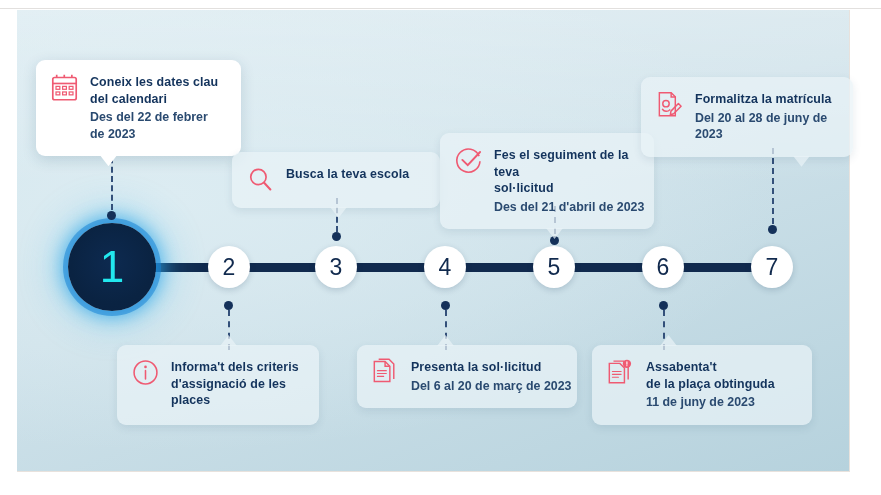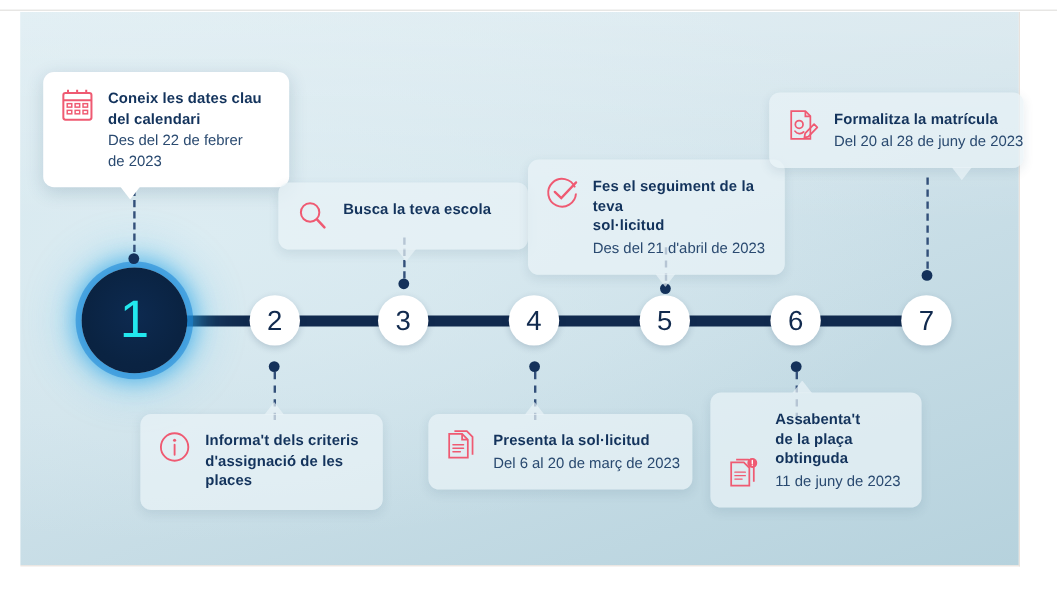--- a/index.html
+++ b/index.html
@@ -121,21 +121,21 @@
   .card-title {
     font-size: 12.4px;
     font-weight: bold;
     color: #13335c;
     line-height: 1.33;
     letter-spacing: .1px;
     white-space: pre-line;
   }
   .card-sub {
     font-size: 12.4px;
-    font-weight: 400;
+    font-weight: 700;
     color: #2a4a70;
     line-height: 1.34;
     margin-top: 2px;
     white-space: pre-line;
   }
 </style>
 </head>
 <body>
 
 <div id="stage">
@@ -258,21 +258,21 @@
       <path d="M25 9.5a12 12 0 1 0 .9 5.3"></path>
       <path d="M7.6 13.4l5.6 5.4L26 5.2" stroke-linecap="round" stroke-width="2"></path>
     </svg>
     <div class="card-txt">
       <div class="card-title">Fes el seguiment de la teva
 sol·licitud</div>
       <div class="card-sub">Des del 21 d'abril de 2023</div>
     </div>
   </div>
 
-  <div class="card" style="left:592px; top:327px; width:176px;align-items:flex-end;">
+  <div class="card" style="left:592px; top:345px; width:220px;">
     <div class="tail up" style="left:68px; top:-10px; background:rgba(233,243,247,.72);"></div>
     <svg class="card-ico" viewBox="0 0 26 28" fill="none" stroke="currentColor" stroke-width="1.4">
       <path d="M2.2 5.2h10.2l4.4 4.4v14.2H2.2z"></path>
       <path d="M6.2 3h9.8l4.4 4.4v13.4"></path>
       <g stroke-width="1.1" stroke-linecap="round">
         <path d="M5.2 13h8.4M5.2 15.8h8.4M5.2 18.6h5.8"></path>
       </g>
       <circle cx="19.2" cy="5.6" r="4" fill="currentColor" stroke="none"></circle>
       <path d="M19.2 3.6v2.4M19.2 7.4v.1" stroke="#fff" stroke-width="1.1" stroke-linecap="round"></path>
     </svg>

